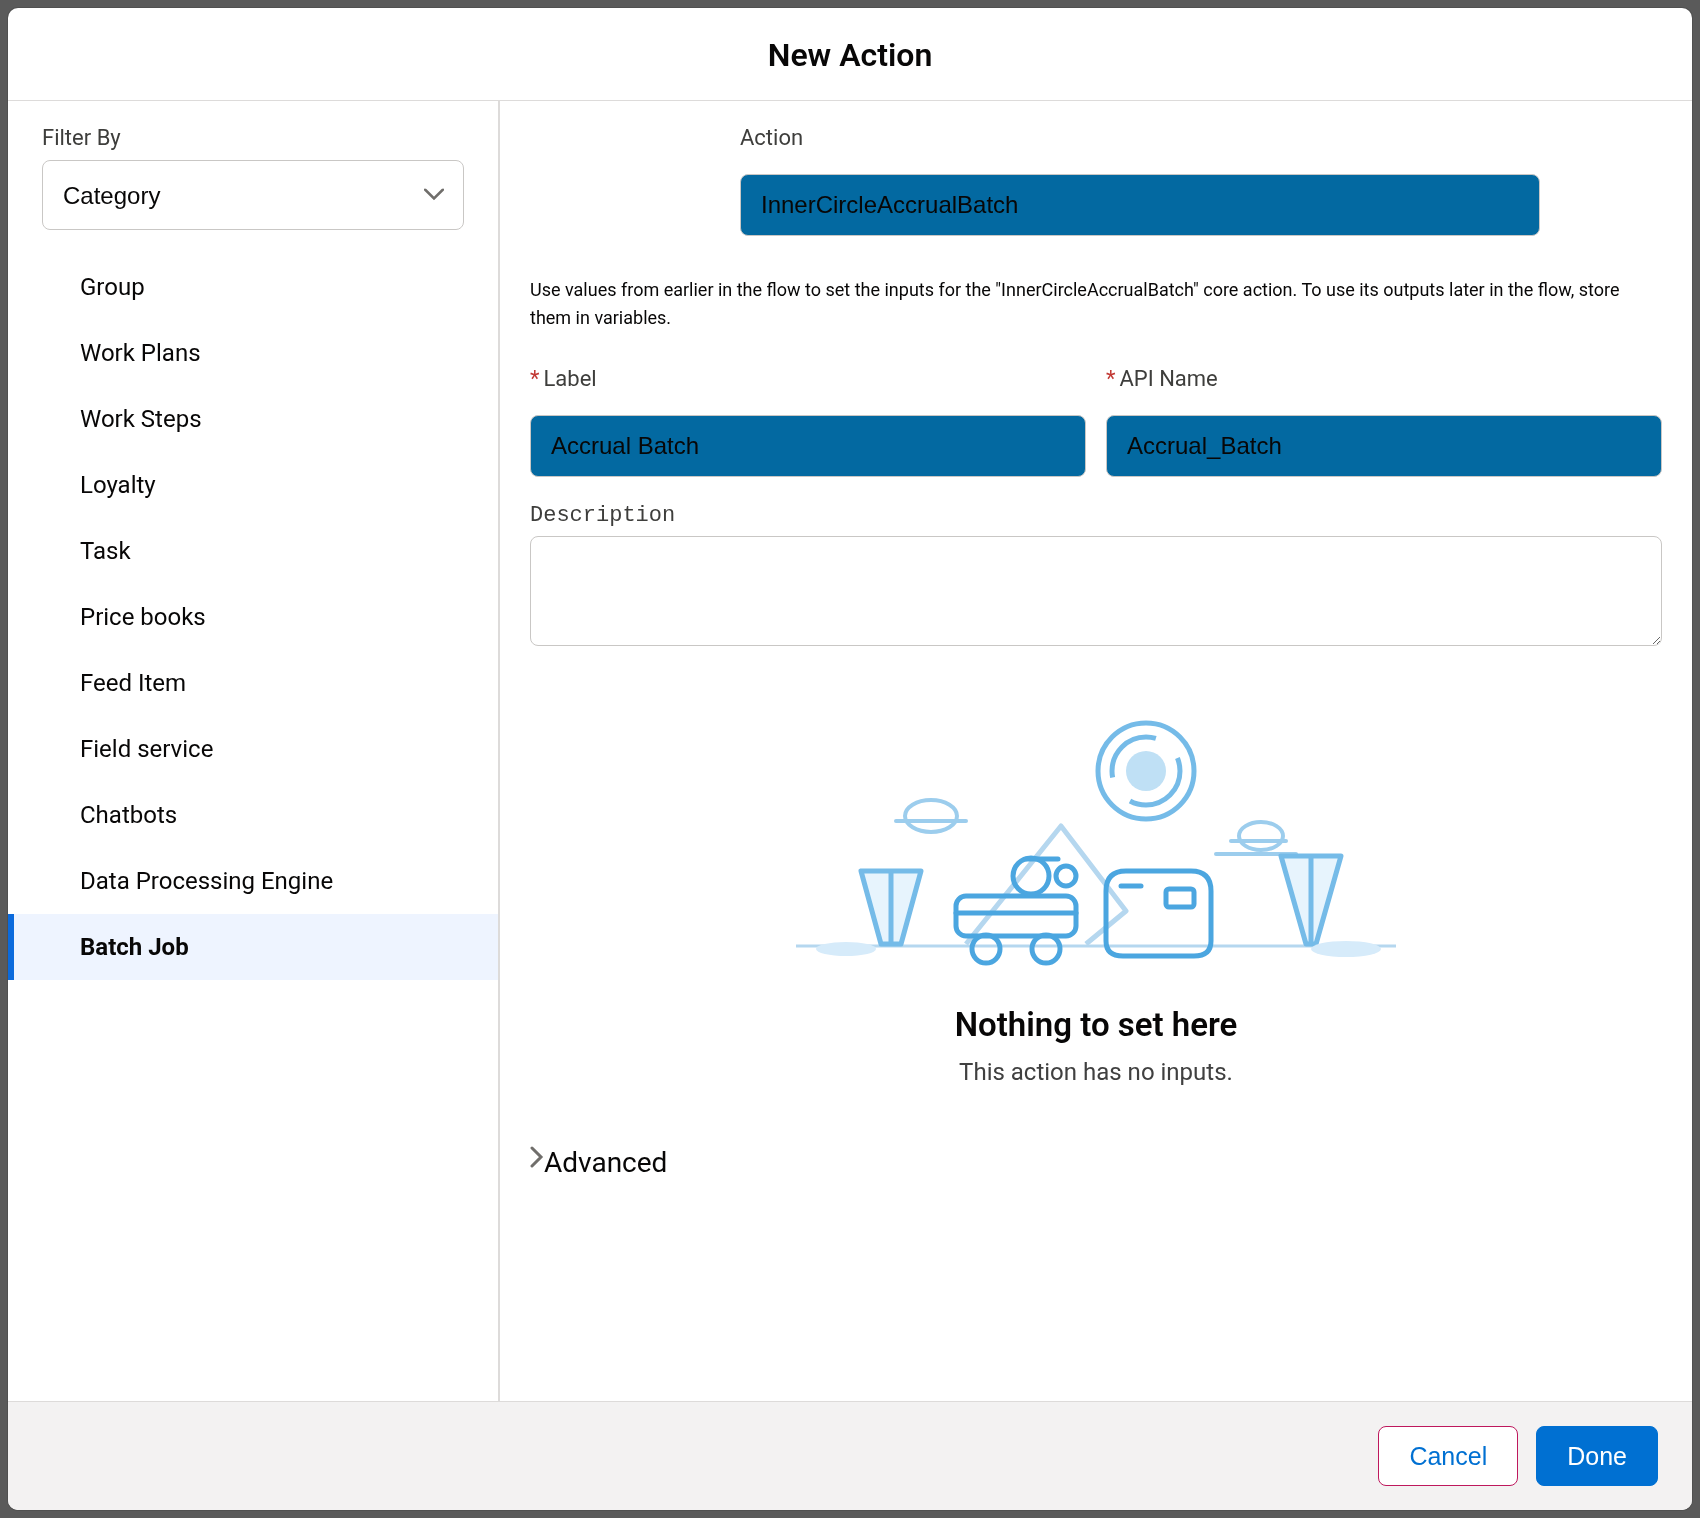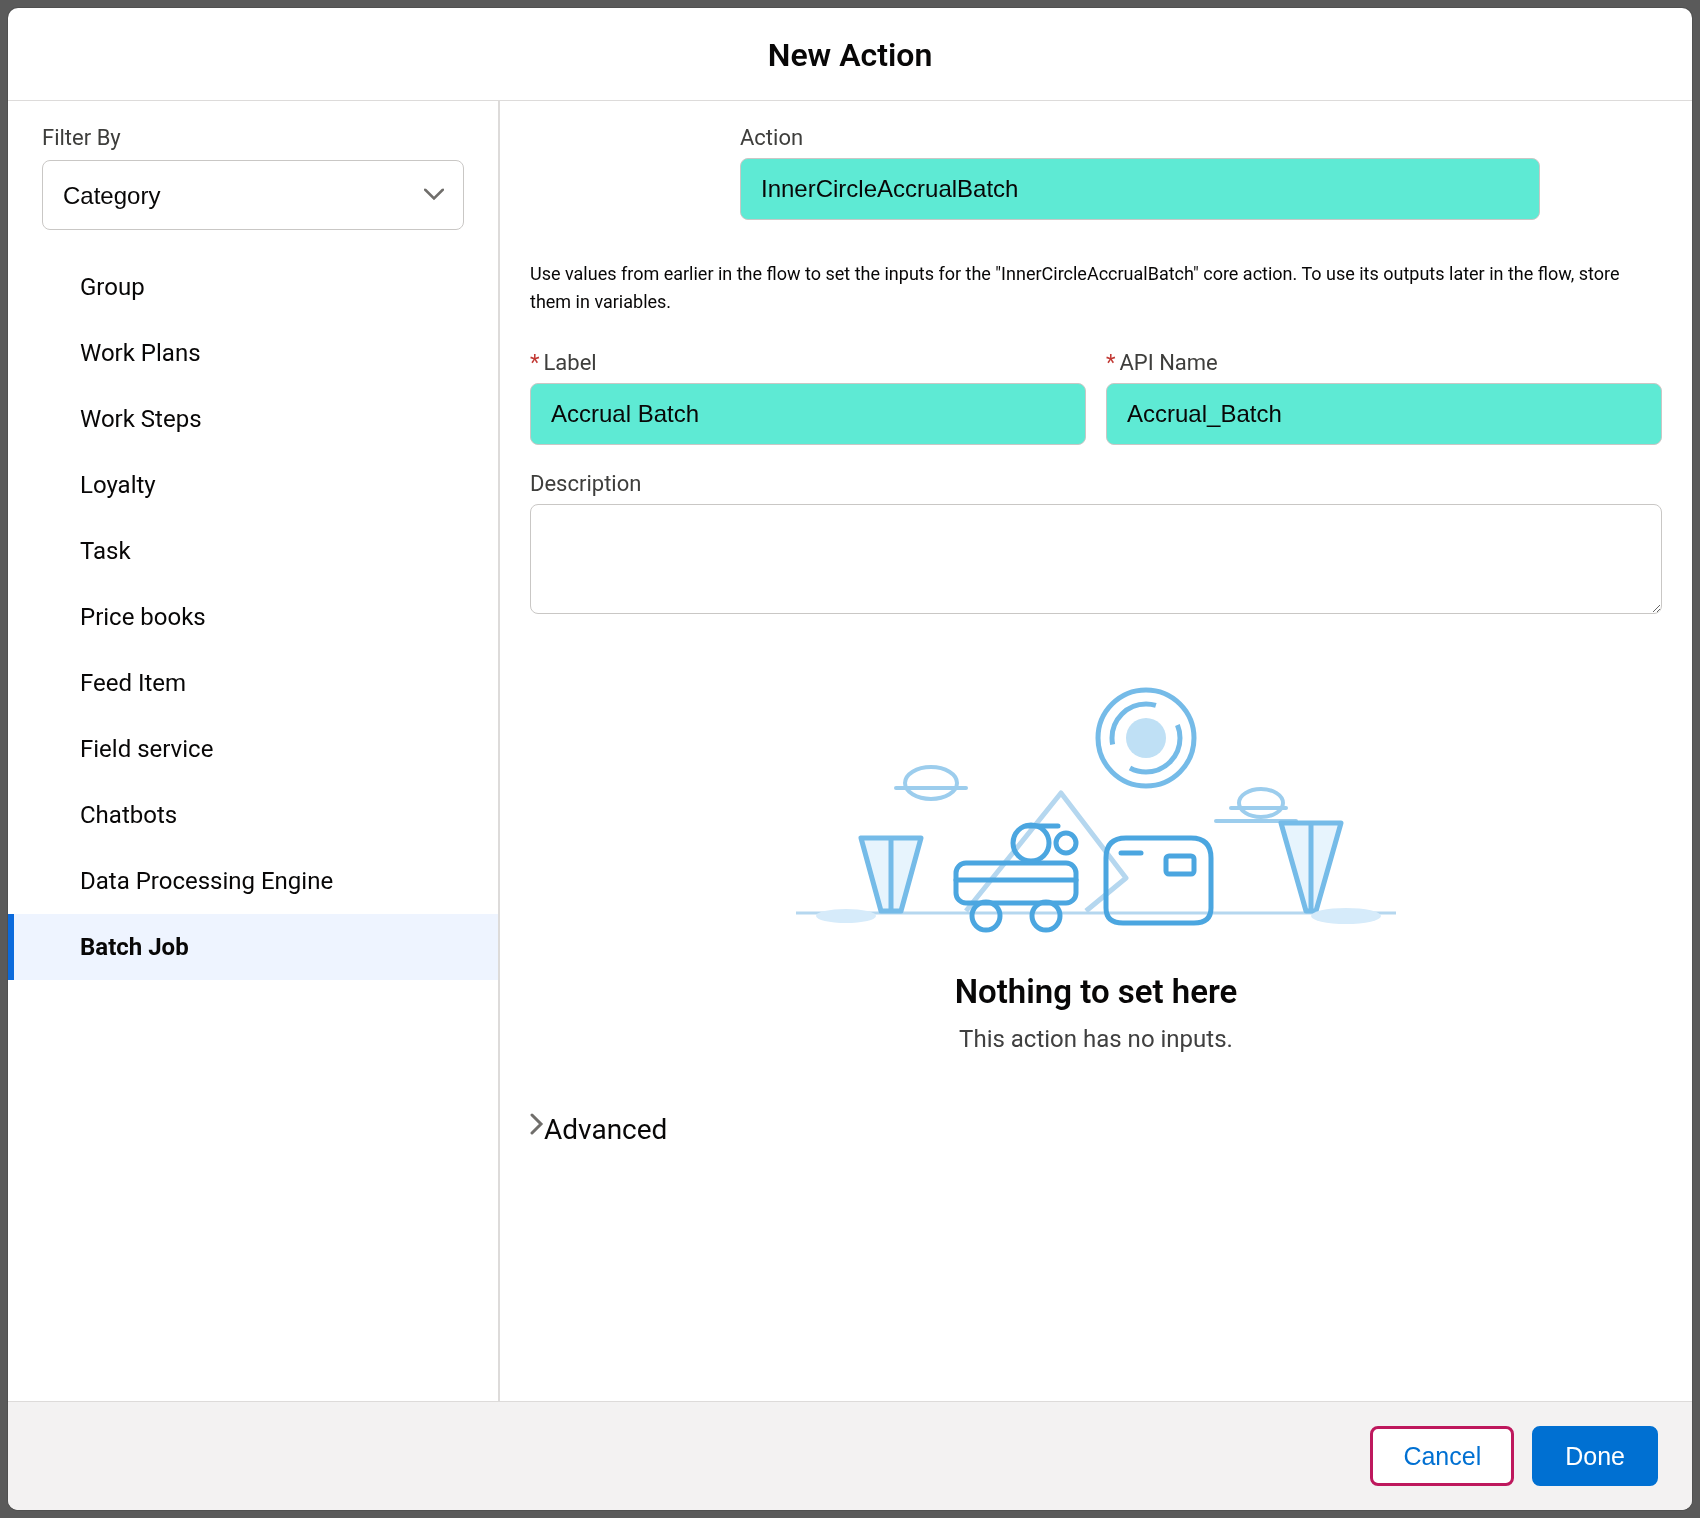--- a/index.html
+++ b/index.html
@@ -104,37 +104,38 @@
     margin-bottom: 8px;
     display: block;
   }
   .field-label .req { color: #c23934; margin-right: 4px; }
   .text-input, .combo-input {
     width: 100%;
     height: 62px;
     padding: 0 20px;
     font-size: 24px;
     color: #080707;
-    background: #5eead4;
+    background: #0369a1;
     border: 1px solid #c9c7c5;
     border-radius: 8px;
+    margin-top: 16px;
   }
   .instr {
     font-size: 18px;
     line-height: 1.55;
     color: #080707;
     margin-bottom: 34px;
   }
   .two-col {
     display: flex;
     gap: 20px;
     margin-bottom: 26px;
   }
   .two-col .col { flex: 1; }
-  .desc-block { margin-bottom: 40px; }
+  .desc-block { margin-bottom: 40px; font-family: Liberation Mono, monospace; }
   textarea.desc {
     width: 100%;
     height: 110px;
     padding: 14px 18px;
     font-size: 22px;
     font-family: inherit;
     border: 1px solid #c9c7c5;
     border-radius: 8px;
     resize: both;
   }
@@ -173,21 +174,21 @@
     padding: 24px 34px;
     display: flex;
     justify-content: flex-end;
     gap: 18px;
   }
   .btn {
     height: 60px;
     padding: 0 30px;
     font-size: 25px;
     border-radius: 8px;
-    border: 3px solid #be185d;
+    border: 1px solid #be185d;
     background: #fff;
     cursor: pointer;
   }
   .btn.cancel { color: #0070d2; }
   .btn.primary {
     background: #0070d2;
     border-color: #0070d2;
     color: #fff;
     font-weight: 500;
   }

